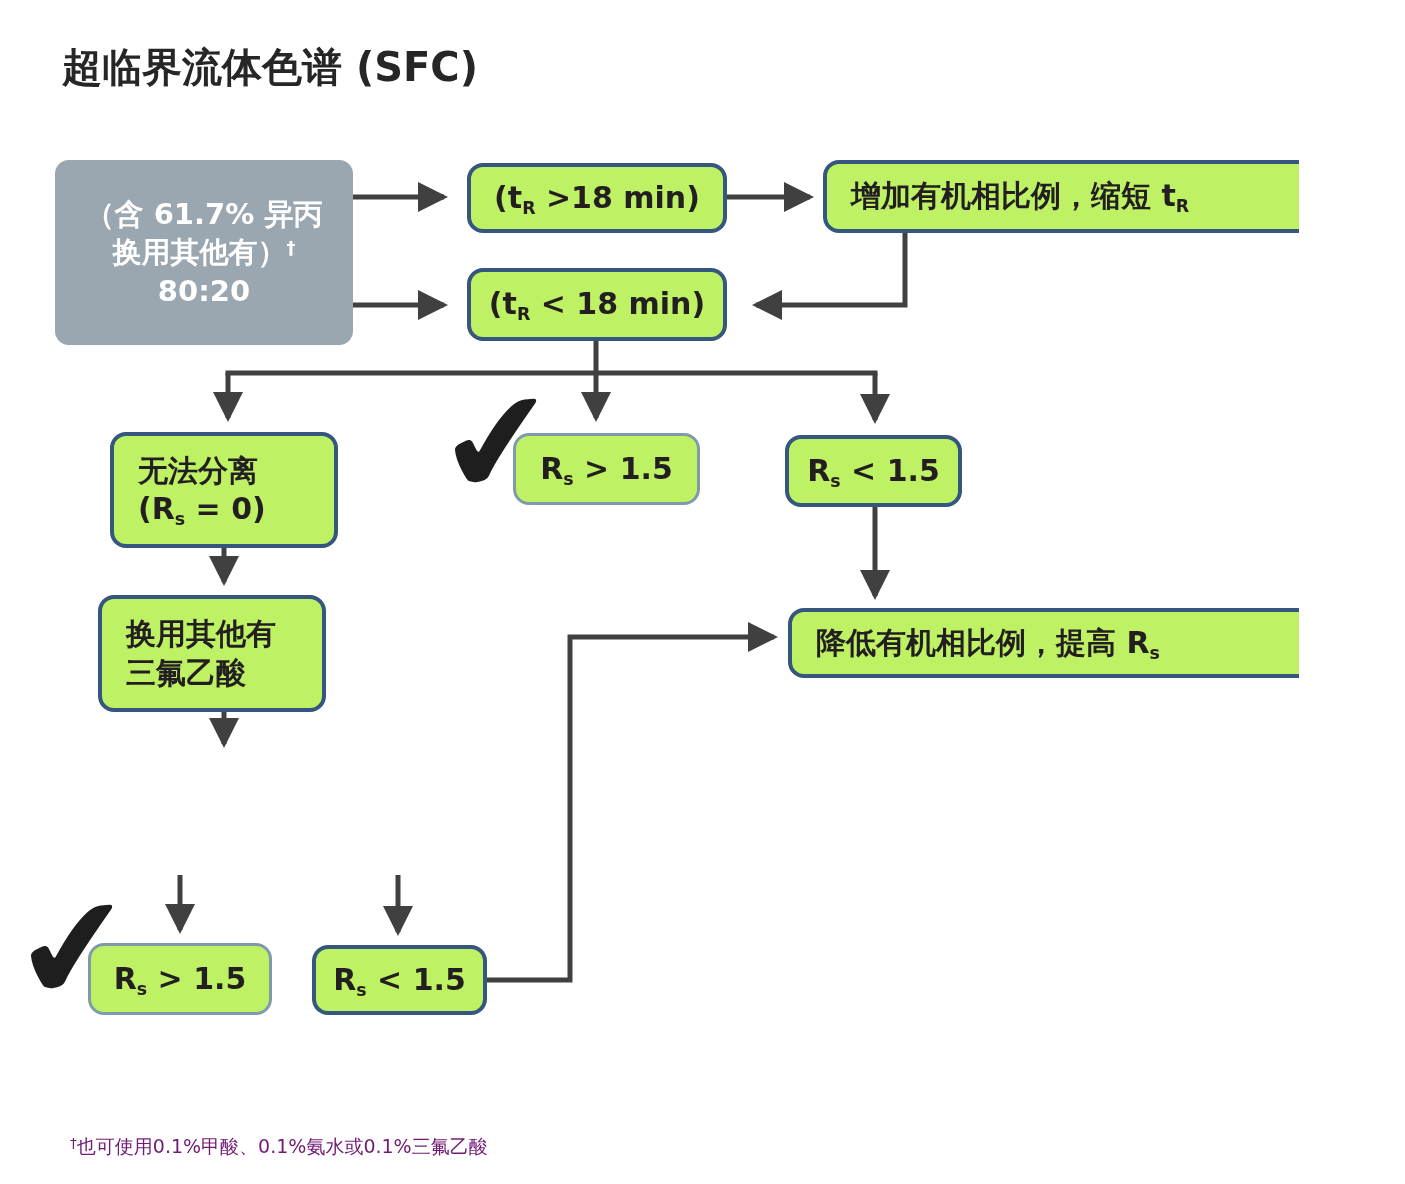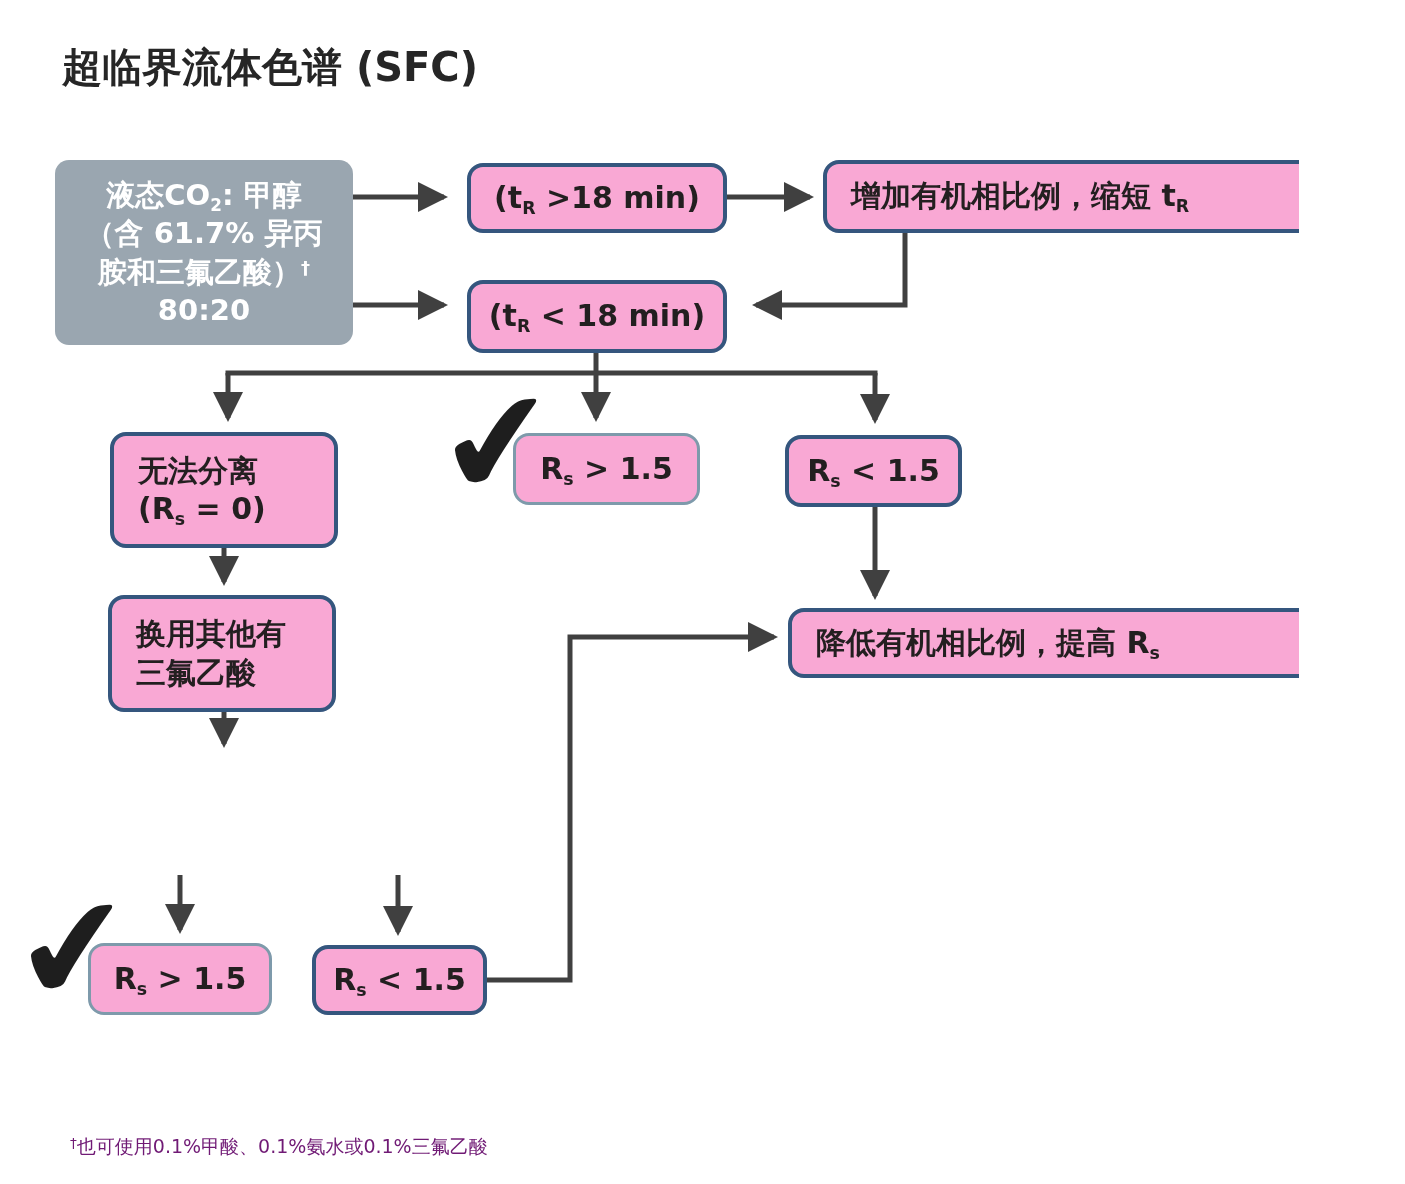--- a/index.html
+++ b/index.html
@@ -1,21 +1,21 @@
 <!DOCTYPE html>
 <html><head>
 <meta charset="utf-8">
 <style>
   html,body{margin:0;padding:0;background:#ffffff;}
   body{font-family:"DejaVu Sans","Liberation Sans",sans-serif;color:#231f20;}
   #stage{position:relative;width:1299px;height:1184px;background:#ffffff;overflow:hidden;}
 
   #page-title{position:absolute;left:62px;top:40px;font-size:40px;font-weight:bold;color:#262626;}
 
-  .node{position:absolute;box-sizing:border-box;background:#f9a8d4;
+  .node{position:absolute;box-sizing:border-box;background:#bef264;
         border:4px solid #35567e;border-radius:16px;
         display:flex;align-items:center;z-index:2;
         font-weight:bold;font-size:30px;line-height:1.28;color:#231f20;}
   .node.centered{justify-content:center;text-align:center;}
   .node.leftpad{padding-left:24px;padding-right:10px;text-align:left;}
   .node.light{border-color:#7e9aab;border-width:3px;}
   .node.source{background:#9aa6b0;border:none;border-radius:14px;color:#ffffff;
                flex-direction:column;justify-content:center;text-align:center;
                font-size:29px;line-height:1.32;}
 
@@ -54,35 +54,34 @@
     <path d="M875 373 L875 420" marker-end="url(#ah)"></path>
     <path d="M224 548 L224 582" marker-end="url(#ah)"></path>
     <path d="M224 712 L224 744" marker-end="url(#ah)"></path>
     <path d="M180 875 L180 930" marker-end="url(#ah)"></path>
     <path d="M398 875 L398 932" marker-end="url(#ah)"></path>
     <path d="M875 507 L875 596" marker-end="url(#ah)"></path>
     <path d="M487 980 L570 980 L570 637 L774 637" marker-end="url(#ah)"></path>
   </svg>
 
   <div class="node source" style="left:55px;top:160px;width:298px;height:185px;">
-    <div><span>液态CO</span><sub class="sb">2</sub><span>: 甲醇</span></div>
     <div>（含 61.7% 异丙</div>
-    <div><span>胺和三氟乙酸）</span><span class="dagger-sup">†</span></div>
+    <div><span>换用其他有）</span><span class="dagger-sup">†</span></div>
     <div>80:20</div>
   </div>
 
   <div class="node centered" style="left:467px;top:163px;width:260px;height:70px;">
     <span><span>(t</span><sub class="sb">R</sub><span> &gt;18 min)</span></span>
   </div>
 
   <div class="node leftpad" style="left:823px;top:160px;width:532px;height:73px;">
     <span><span>增加有机相比例，缩短 </span><span>t</span><sub class="sb">R</sub></span>
   </div>
 
-  <div class="node centered" style="left:467px;top:280px;width:260px;height:73px;">
+  <div class="node centered" style="left:467px;top:268px;width:260px;height:73px;">
     <span><span>(t</span><sub class="sb">R</sub><span> &lt; 18 min)</span></span>
   </div>
 
   <div class="node leftpad" style="left:110px;top:432px;width:228px;height:116px;">
     <span>
       <span>无法分离</span><br>
       <span>(R</span><sub class="sb">s</sub><span> = 0)</span>
     </span>
   </div>
 
@@ -92,21 +91,21 @@
   </div>
 
   <div class="node centered" style="left:785px;top:435px;width:177px;height:72px;">
     <span><span>R</span><sub class="sb">s</sub><span> &lt; 1.5</span></span>
   </div>
 
   <div class="node leftpad" style="left:788px;top:608px;width:547px;height:70px;border-radius:16px;">
     <span><span>降低有机相比例，提高 </span><span>R</span><sub class="sb">s</sub></span>
   </div>
 
-  <div class="node leftpad" style="left:108px;top:595px;width:228px;height:117px;">
+  <div class="node leftpad" style="left:98px;top:595px;width:228px;height:117px;">
     <span>
       <span>换用其他有</span><br>
       <span>三氟乙酸</span>
     </span>
   </div>
 
 
   <span class="check" style="left:14px;top:878px;">✔</span>
   <div class="node centered light" style="left:88px;top:943px;width:184px;height:72px;">
     <span><span>R</span><sub class="sb">s</sub><span> &gt; 1.5</span></span>

